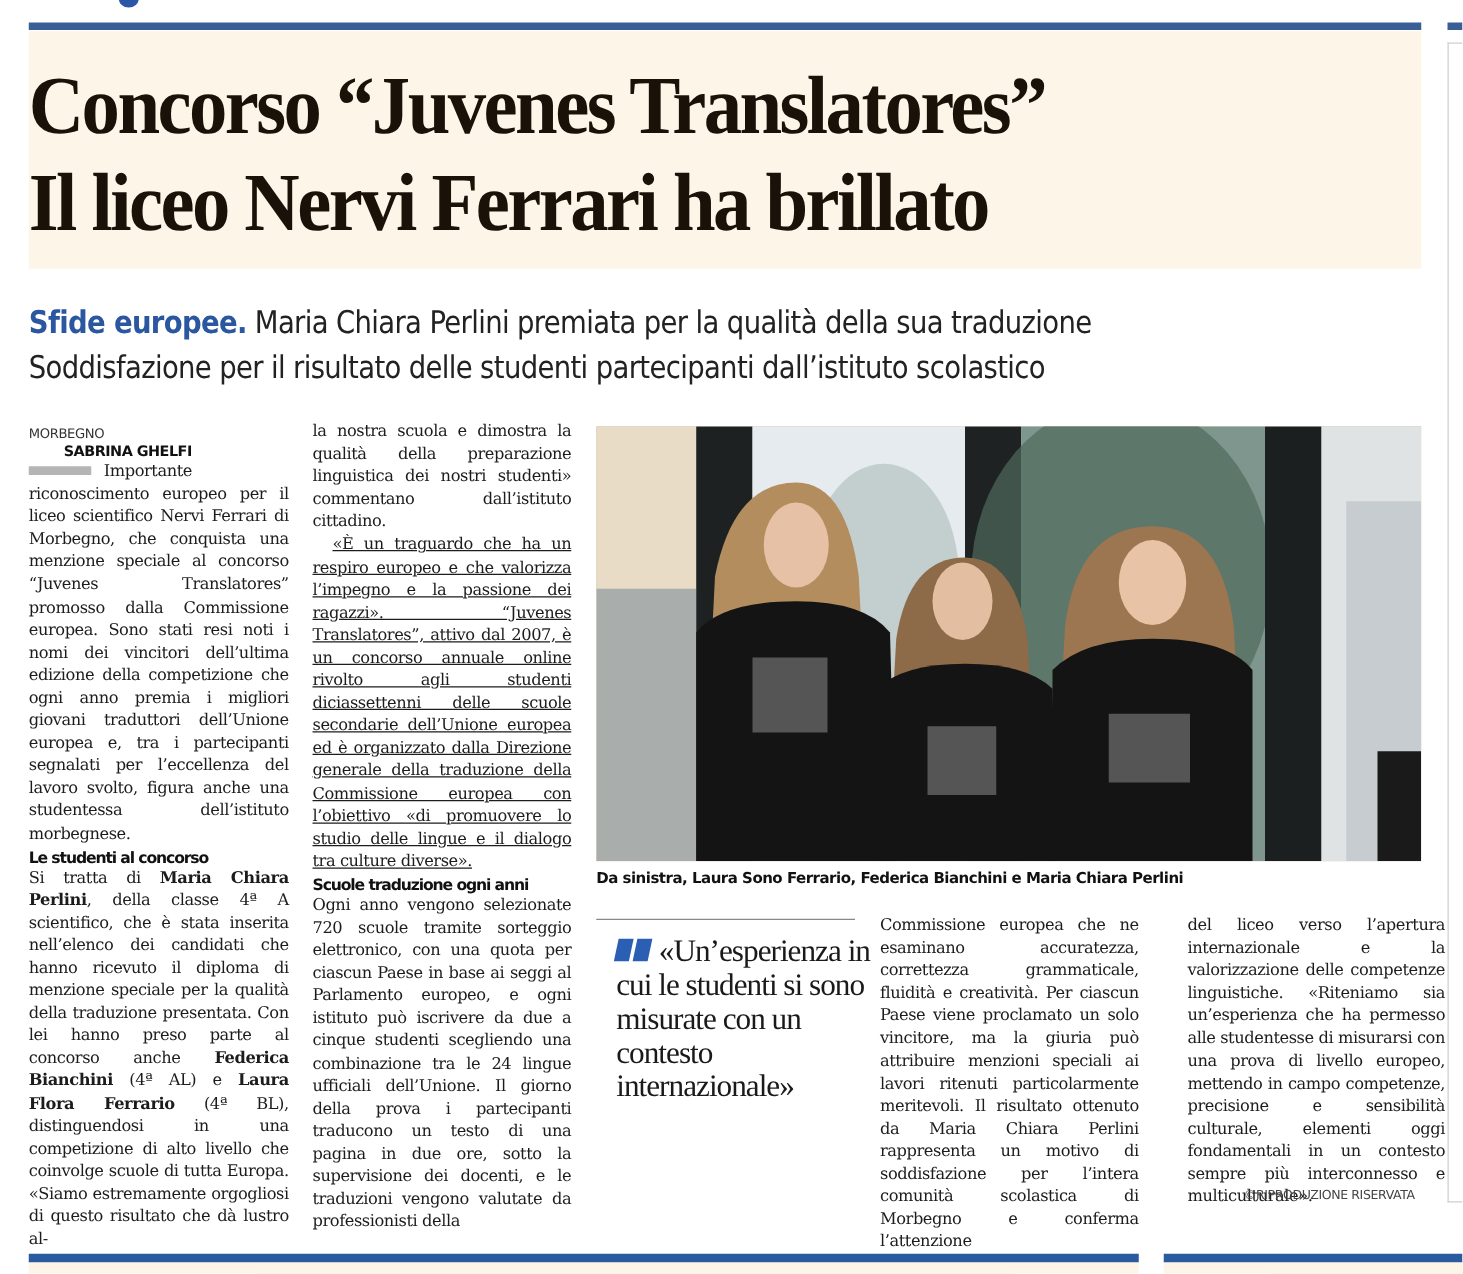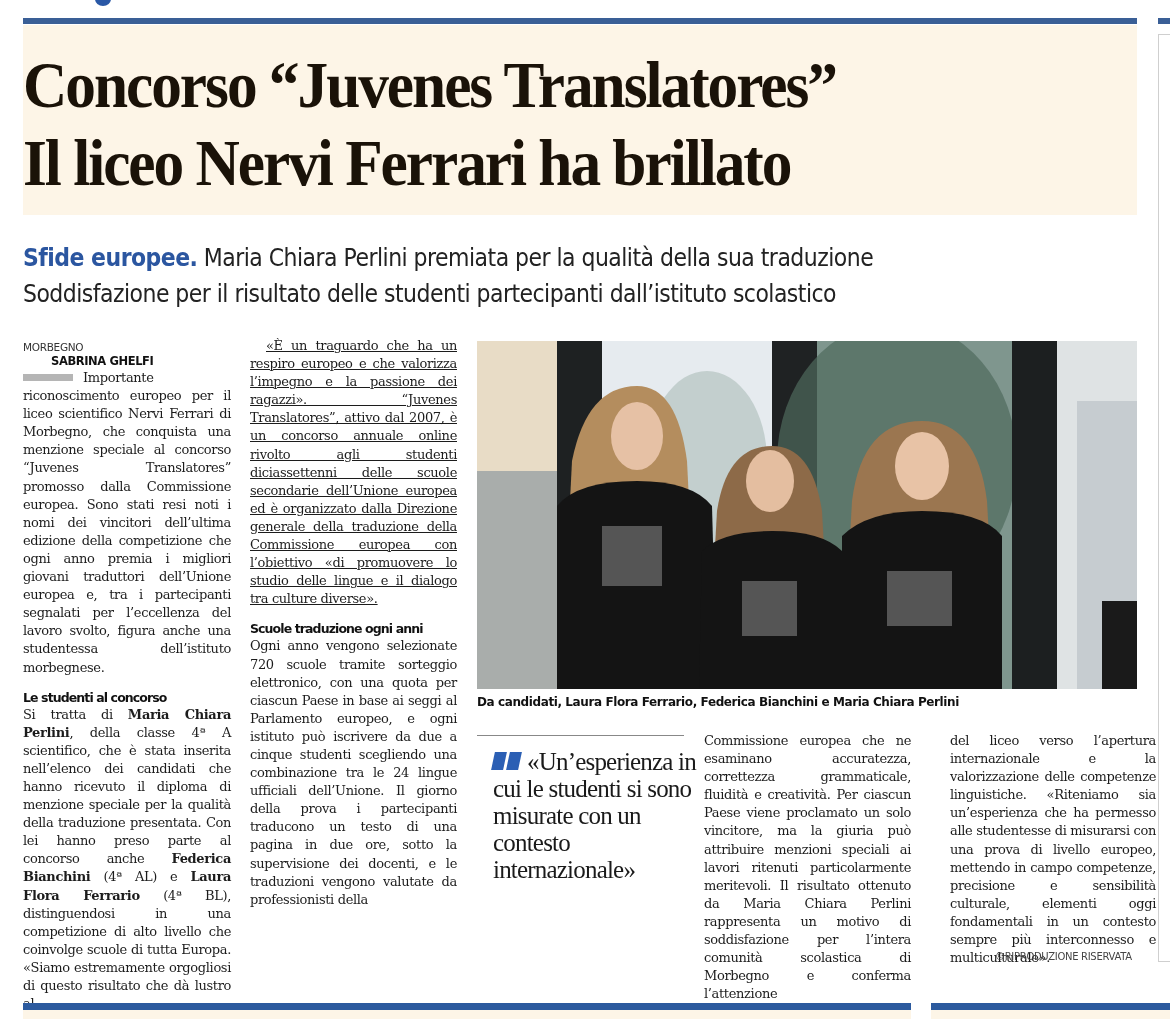--- a/index.html
+++ b/index.html
@@ -25,21 +25,21 @@
 
     .col { position: absolute; font-family: "DejaVu Serif", serif; font-size: 13px; line-height: 18.1px;
       color: #1c1c1c; text-align: justify; letter-spacing: -0.35px; }
     .col p { margin: 0; }
     .col .indent { text-indent: 16px; text-decoration: underline; }
     .col b { font-weight: bold; }
 
     .dateline { font-family: "DejaVu Sans", sans-serif; font-size: 10.5px; letter-spacing: -0.3px; color: #333; line-height: 14px; }
     .byline { font-family: "DejaVu Sans", sans-serif; font-weight: bold; font-size: 11.5px; letter-spacing: -0.4px; color: #111; line-height: 15px; margin-left: 28px; }
     .lead-bar { display: inline-block; width: 50px; height: 7px; background: #b5b5b5; vertical-align: middle; margin-right: 10px; margin-top: -3px; }
-    .sect-head { font-family: "DejaVu Sans", sans-serif; font-weight: bold; font-size: 12.5px; letter-spacing: -0.9px; color: #111; line-height: 17px; margin-top: 12px; text-align: left; }
+    .sect-head { font-family: "DejaVu Sans", sans-serif; font-weight: bold; font-size: 12.5px; letter-spacing: -0.9px; color: #111; line-height: 17px; text-align: left; }
 
     .photo { position: absolute; left: 477px; top: 341px; width: 660px; height: 348px; overflow: hidden; background: #d9d2c4; }
     .caption { position: absolute; left: 477px; top: 695px; font-family: "DejaVu Sans", sans-serif; font-weight: bold; font-size: 12px; letter-spacing: -0.4px; color: #111; white-space: nowrap; }
 
     .quote-rule { position: absolute; left: 477px; top: 735px; width: 207px; height: 1px; background: #888; }
     .pullquote { position: absolute; left: 478px; top: 748px; width: 215px;
       font-family: "Liberation Serif", serif; font-size: 25px; line-height: 27px; color: #1a1a1a; letter-spacing: -0.8px; margin-left: 15px; }
     .quote-mark { display: inline-block; vertical-align: baseline; margin-right: 4px; }
     .quote-mark span { display: inline-block; width: 12px; height: 18px; background: #2b5fb4; transform: skewX(-12deg); margin-right: 3px; }
 
@@ -71,20 +71,21 @@
 
 <div class="col" style="left:23px; top:340px; width:208px;">
   <div class="dateline">MORBEGNO</div>
   <div class="byline">SABRINA GHELFI</div>
   <p><span class="lead-bar"></span><span>Importante riconoscimento europeo per il liceo scientifico Nervi Ferrari di Morbegno, che conquista una menzione speciale al concorso “Juvenes Translatores” promosso dalla Commissione europea. Sono stati resi noti i nomi dei vincitori dell’ultima edizione della competizione che ogni anno premia i migliori giovani traduttori dell’Unione europea e, tra i partecipanti segnalati per l’eccellenza del lavoro svolto, figura anche una studentessa dell’istituto morbegnese.</span></p>
   <div class="sect-head">Le studenti al concorso</div>
   <p><span>Si tratta di </span><b>Maria Chiara Perlini</b><span>, della classe 4ª A scientifico, che è stata inserita nell’elenco dei candidati che hanno ricevuto il diploma di menzione speciale per la qualità della traduzione presentata. Con lei hanno preso parte al concorso anche </span><b>Federica Bianchini</b><span> (4ª AL) e </span><b>Laura Flora Ferrario</b><span> (4ª BL), distinguendosi in una competizione di alto livello che coinvolge scuole di tutta Europa. «Siamo estremamente orgogliosi di questo risultato che dà lustro al-</span></p>
 </div>
 
 <div class="col" style="left:250px; top:337px; width:207px;">
+  <p>la nostra scuola e dimostra la qualità della preparazione linguistica dei nostri studenti» commentano dall’istituto cittadino.</p>
   <p class="indent">«È un traguardo che ha un respiro europeo e che valorizza l’impegno e la passione dei ragazzi». “Juvenes Translatores”, attivo dal 2007, è un concorso annuale online rivolto agli studenti diciassettenni delle scuole secondarie dell’Unione europea ed è organizzato dalla Direzione generale della traduzione della Commissione europea con l’obiettivo «di promuovere lo studio delle lingue e il dialogo tra culture diverse».</p>
   <div class="sect-head">Scuole traduzione ogni anni</div>
   <p>Ogni anno vengono selezionate 720 scuole tramite sorteggio elettronico, con una quota per ciascun Paese in base ai seggi al Parlamento europeo, e ogni istituto può iscrivere da due a cinque studenti scegliendo una combinazione tra le 24 lingue ufficiali dell’Unione. Il giorno della prova i partecipanti traducono un testo di una pagina in due ore, sotto la supervisione dei docenti, e le traduzioni vengono valutate da professionisti della</p>
 </div>
 
 <div class="photo">
   <svg width="660" height="348" viewBox="0 0 660 348">
     <rect x="0" y="0" width="660" height="348" fill="#d6cbb8"></rect>
     <rect x="0" y="0" width="80" height="130" fill="#e8dcc6"></rect>
     <rect x="0" y="130" width="80" height="218" fill="#a9adab"></rect>
@@ -108,21 +109,21 @@
     <ellipse cx="293" cy="140" rx="24" ry="31" fill="#e4bea0"></ellipse>
     <path d="M225 210 Q245 190 295 190 Q345 190 365 210 L368 348 L222 348 Z" fill="#141414"></path>
     <rect x="265" y="240" width="55" height="55" fill="#cfcfcf" opacity="0.35"></rect>
 
     <path d="M375 160 Q385 80 445 80 Q500 80 510 160 L515 250 L370 250 Z" fill="#9b7650"></path>
     <ellipse cx="445" cy="125" rx="27" ry="34" fill="#e8c3a6"></ellipse>
     <path d="M365 195 Q390 170 445 170 Q505 170 525 195 L525 348 L365 348 Z" fill="#141414"></path>
     <rect x="410" y="230" width="65" height="55" fill="#cfcfcf" opacity="0.35"></rect>
   </svg>
 </div>
-<div class="caption">Da candidati, Laura Flora Ferrario, Federica Bianchini e Maria Chiara Perlini</div>
+<div class="caption">Da sinistra, Laura Sono Ferrario, Federica Bianchini e Maria Chiara Perlini</div>
 
 <div class="quote-rule"></div>
 <div class="pullquote">
   <span class="quote-mark"><span></span><span></span></span><span>«Un’esperienza in cui le studenti si sono misurate con un contesto internazionale»</span>
 </div>
 
 <div class="col" style="left:704px; top:732px; width:207px;">
   <p>Commissione europea che ne esaminano accuratezza, correttezza grammaticale, fluidità e creatività. Per ciascun Paese viene proclamato un solo vincitore, ma la giuria può attribuire menzioni speciali ai lavori ritenuti particolarmente meritevoli. Il risultato ottenuto da Maria Chiara Perlini rappresenta un motivo di soddisfazione per l’intera comunità scolastica di Morbegno e conferma l’attenzione</p>
 </div>
 

